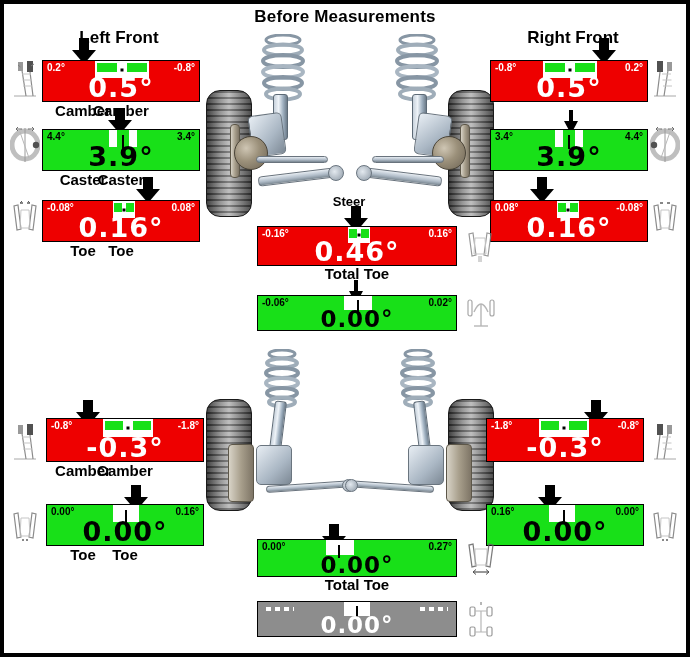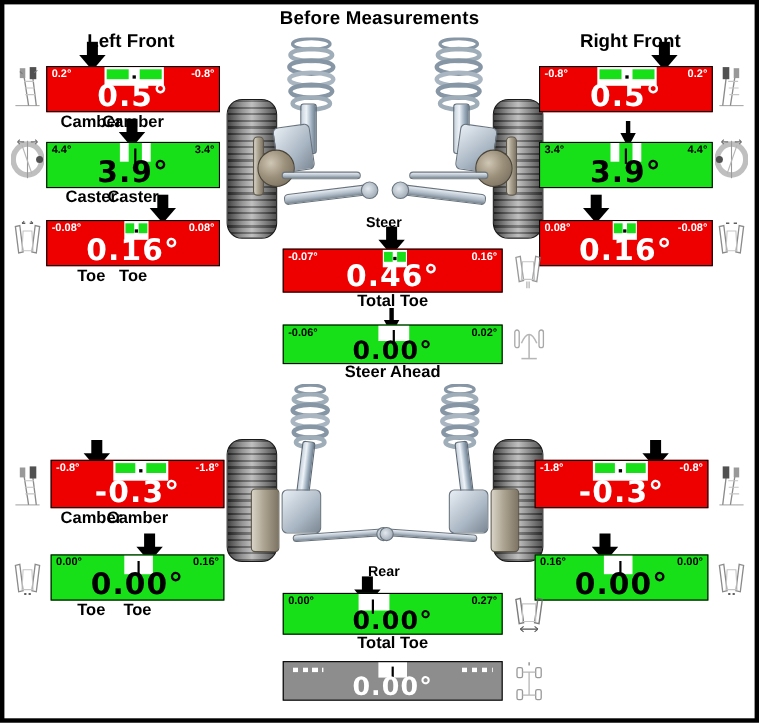--- a/index.html
+++ b/index.html
@@ -470,21 +470,21 @@
     <path d="M13 30 L13 36 M15 30 L15 36" stroke="#999" stroke-width="1"></path>
   </svg>
   <div class="gauge" style="left:253px;top:222px;width:200px;height:40px;">
     <div class="bar red">
       <div class="spec-strip">
         <div class="notch" style="left:90px;width:22px;"></div>
         <div class="tol" style="left:91px;top:2px;width:8px;height:9px;"></div>
         <div class="tol" style="left:103px;top:2px;width:8px;height:9px;"></div>
         <div class="center-dot" style="left:101px;"></div>
       </div>
-      <div class="end-label left lbl-white">-0.07°</div>
+      <div class="end-label left lbl-white">-0.16°</div>
       <div class="end-label right lbl-white">0.16°</div>
       <div class="value val-white">0.46°</div>
     </div>
   </div>
   <div class="caption" style="left:253px;top:261px;width:200px;">Total Toe</div>
 
   <div class="arrow thin" style="left:345px;top:276px;">
     <div class="shaft"></div>
       <div class="head"></div>
   </div>
@@ -499,21 +499,20 @@
     <div class="bar green">
       <div class="spec-strip">
         <div class="notch" style="left:86px;width:28px;"></div>
         <div class="center-tick" style="left:99px;height:13px;"></div>
       </div>
       <div class="end-label left lbl-black">-0.06°</div>
       <div class="end-label right lbl-black">0.02°</div>
       <div class="value val-black small">0.00°</div>
     </div>
   </div>
-  <div class="caption" style="left:253px;top:326px;width:200px;">Steer Ahead</div>
 
   <div class="arrow" style="left:72px;top:396px;">
     <div class="shaft"></div>
       <div class="head"></div>
   </div>
   <svg class="side-icon" style="left:8px;top:415px;width:26px;height:44px;" viewBox="0 0 26 44">
     <line x1="2" y1="40" x2="24" y2="40" stroke="#999" stroke-width="1"></line>
     <path d="M9 8 L14 40 M17 8 L21 40" stroke="#777" stroke-width="1.2" fill="none"></path>
     <rect x="6" y="6" width="5" height="9" fill="#888"></rect>
     <rect x="15" y="5" width="6" height="11" fill="#333"></rect>
@@ -599,21 +598,20 @@
         <div class="notch" style="left:62px;width:26px;"></div>
         <div class="center-tick" style="left:76px;height:13px;"></div>
       </div>
       <div class="end-label left lbl-black">0.16°</div>
       <div class="end-label right lbl-black">0.00°</div>
       <div class="value val-black">0.00°</div>
     </div>
   </div>
   <div class="caption" style="right:42px;top:542px;width:158px;">Toe</div>
 
-  <div class="small-label" style="left:265px;top:508px;width:160px;">Rear</div>
   <div class="arrow" style="left:318px;top:520px;">
     <div class="shaft"></div>
       <div class="head"></div>
   </div>
   <svg class="side-icon" style="left:462px;top:535px;width:30px;height:40px;" viewBox="0 0 30 40">
     <path d="M3 6 L6 28 L10 27 L7 5 Z" fill="none" stroke="#666" stroke-width="1.3"></path>
     <path d="M27 6 L24 28 L20 27 L23 5 Z" fill="none" stroke="#666" stroke-width="1.3"></path>
     <path d="M9 10 L21 10 L21 26 L9 26 Z" fill="none" stroke="#bbb" stroke-width="1"></path>
     <path d="M7 33 L23 33" stroke="#333" stroke-width="1.2"></path>
     <path d="M7 33 l3 -2.5 M7 33 l3 2.5 M23 33 l-3 -2.5 M23 33 l-3 2.5" stroke="#333" stroke-width="1"></path>

